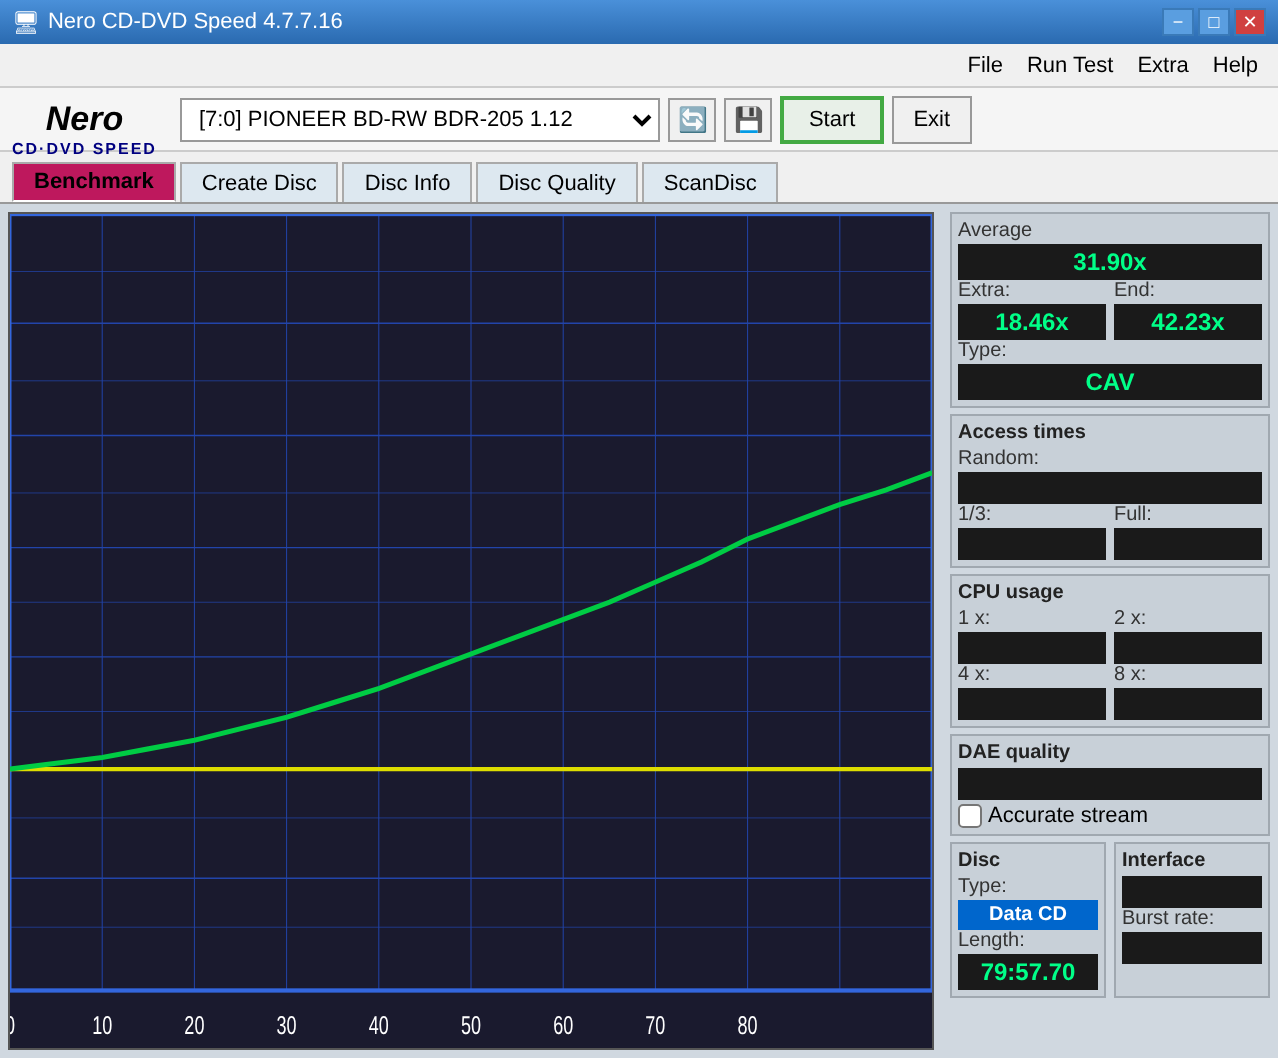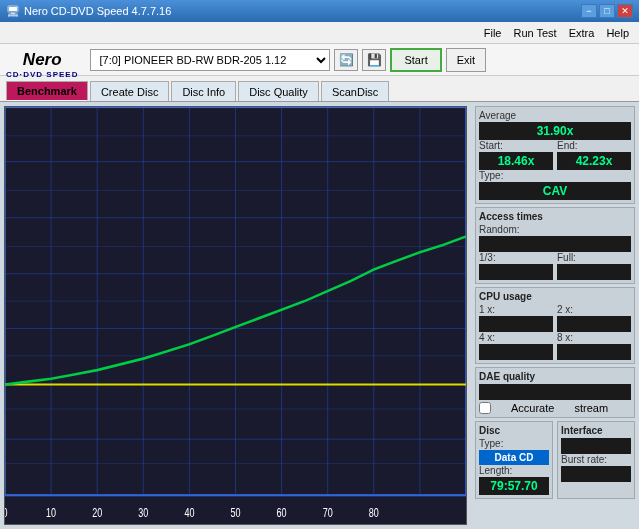--- a/index.html
+++ b/index.html
@@ -64,21 +64,21 @@
     .disc-quality-label {
       position: absolute;
       top: 8px;
       left: 50%;
       transform: translateX(-50%);
       color: white;
       font-size: 12px;
       font-weight: bold;
     }
 
-    .checkbox-row { display: flex; align-items: flex-start; gap: 20px; margin-top: 2px; }
+    .checkbox-row { display: flex; align-items: flex-start; gap: 3px; margin-top: 2px; }
     .checkbox-row input { width: 12px; height: 12px; }
   </style>
 </head>
 <body>
 
 <div class="title-bar">
   <div class="title-bar-title">
     <span>🖥</span>
     <span>Nero CD-DVD Speed 4.7.7.16</span>
   </div>
@@ -188,21 +188,21 @@
     </svg>
   </div>
 
   <div class="right-panel">
 
     <div class="panel-section">
       <div class="panel-label">Average</div>
       <div class="panel-value">31.90x</div>
       <div class="two-col">
         <div class="col-half">
-          <div class="panel-label">Start:</div>
+          <div class="panel-label">Extra:</div>
           <div class="panel-value">18.46x</div>
         </div>
         <div class="col-half">
           <div class="panel-label">End:</div>
           <div class="panel-value">42.23x</div>
         </div>
       </div>
       <div class="panel-label">Type:</div>
       <div class="panel-value">CAV</div>
     </div>

